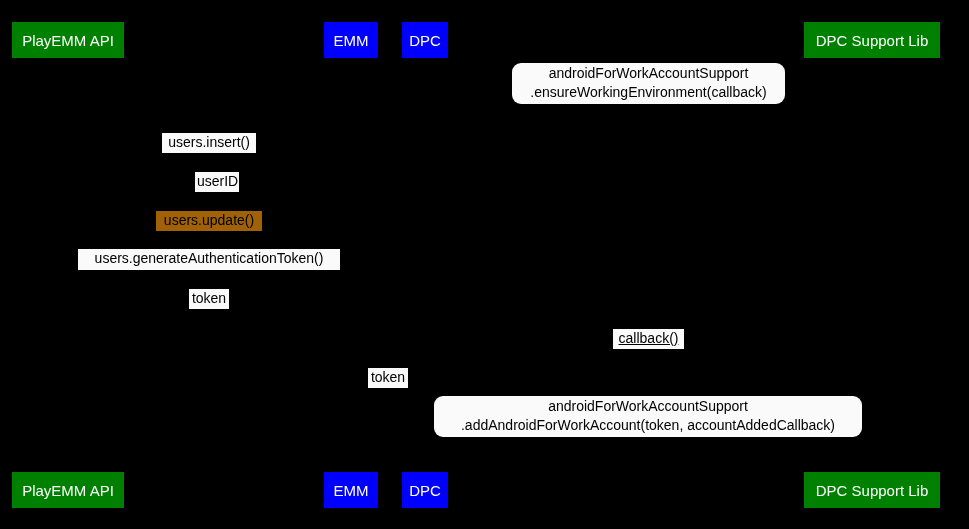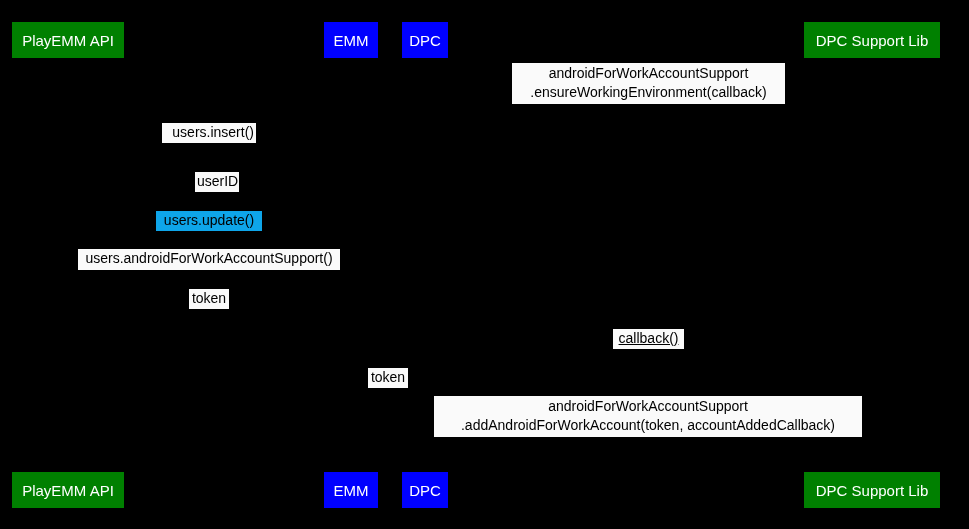--- a/index.html
+++ b/index.html
@@ -39,42 +39,42 @@
     position: absolute;
     background: #fafafa;
     color: #000000;
     font-size: 14px;
     line-height: 19px;
     text-align: center;
     box-sizing: border-box;
     white-space: pre;
   }
   .msg-label.single { padding: 0 2px; }
-  .msg-label.multi  { padding: 1px 14px; }
+  .msg-label.multi  { padding: 1px 14px; border-radius: 9px; }
 </style>
 </head>
 <body>
 
 <div id="diagram">
     <div class="lifeline" style="left: 68px; top: 58px; height: 414px;"></div>
     <div class="lifeline" style="left: 351px; top: 58px; height: 414px;"></div>
     <div class="lifeline" style="left: 425px; top: 58px; height: 414px;"></div>
     <div class="lifeline" style="left: 872px; top: 58px; height: 414px;"></div>
     <div class="participant green" style="left: 12px; top: 22px; width: 112px; height: 36px; background: rgb(0, 128, 0);">PlayEMM API</div>
     <div class="participant blue" style="left: 324px; top: 22px; width: 54px; height: 36px; background: rgb(0, 0, 255);">EMM</div>
     <div class="participant blue" style="left: 402px; top: 22px; width: 46px; height: 36px; background: rgb(0, 0, 255);">DPC</div>
     <div class="participant green" style="left: 804px; top: 22px; width: 136px; height: 36px; background: rgb(0, 128, 0);">DPC Support Lib</div>
     <div class="participant green" style="left: 12px; top: 472px; width: 112px; height: 36px; background: rgb(0, 128, 0);">PlayEMM API</div>
     <div class="participant blue" style="left: 324px; top: 472px; width: 54px; height: 36px; background: rgb(0, 0, 255);">EMM</div>
     <div class="participant blue" style="left: 402px; top: 472px; width: 46px; height: 36px; background: rgb(0, 0, 255);">DPC</div>
     <div class="participant green" style="left: 804px; top: 472px; width: 136px; height: 36px; background: rgb(0, 128, 0);">DPC Support Lib</div>
     <div class="msg-label multi" style="left: 512px; top: 63px; width: 273px; height: 41px; background: rgb(250, 250, 250); color: rgb(0, 0, 0);">androidForWorkAccountSupport
 .ensureWorkingEnvironment(callback)</div>
-    <div class="msg-label single" style="left: 162px; top: 123px; width: 94px; height: 20px; background: rgb(250, 250, 250); color: rgb(0, 0, 0); text-align: right;">users.insert()</div>
+    <div class="msg-label single" style="left: 162px; top: 133px; width: 94px; height: 20px; background: rgb(250, 250, 250); color: rgb(0, 0, 0);">users.insert()</div>
     <div class="msg-label single" style="left: 187px; top: 172px; width: 44px; height: 20px; background: rgb(250, 250, 250); color: rgb(0, 0, 0); margin-left: 8px;">userID</div>
-    <div class="msg-label single" style="left: 156px; top: 211px; width: 106px; height: 20px; background: #0ea5e9; color: rgb(0, 0, 0);">users.update()</div>
-    <div class="msg-label single" style="left: 78px; top: 249px; width: 262px; height: 21px; background: rgb(250, 250, 250); color: rgb(0, 0, 0);">users.androidForWorkAccountSupport()</div>
+    <div class="msg-label single" style="left: 156px; top: 211px; width: 106px; height: 20px; background: #a16207; color: rgb(0, 0, 0);">users.update()</div>
+    <div class="msg-label single" style="left: 78px; top: 249px; width: 262px; height: 21px; background: rgb(250, 250, 250); color: rgb(0, 0, 0);">users.generateAuthenticationToken()</div>
     <div class="msg-label single" style="left: 189px; top: 289px; width: 40px; height: 20px; background: rgb(250, 250, 250); color: rgb(0, 0, 0);">token</div>
     <div class="msg-label single" style="left: 613px; top: 329px; width: 71px; height: 20px; background: rgb(250, 250, 250); color: rgb(0, 0, 0); text-decoration: underline;">callback()</div>
     <div class="msg-label single" style="left: 368px; top: 368px; width: 40px; height: 20px; background: rgb(250, 250, 250); color: rgb(0, 0, 0);">token</div>
     <div class="msg-label multi" style="left: 434px; top: 396px; width: 428px; height: 41px; background: rgb(250, 250, 250); color: rgb(0, 0, 0);">androidForWorkAccountSupport
 .addAndroidForWorkAccount(token, accountAddedCallback)</div>
   </div>
 
 </body></html>

